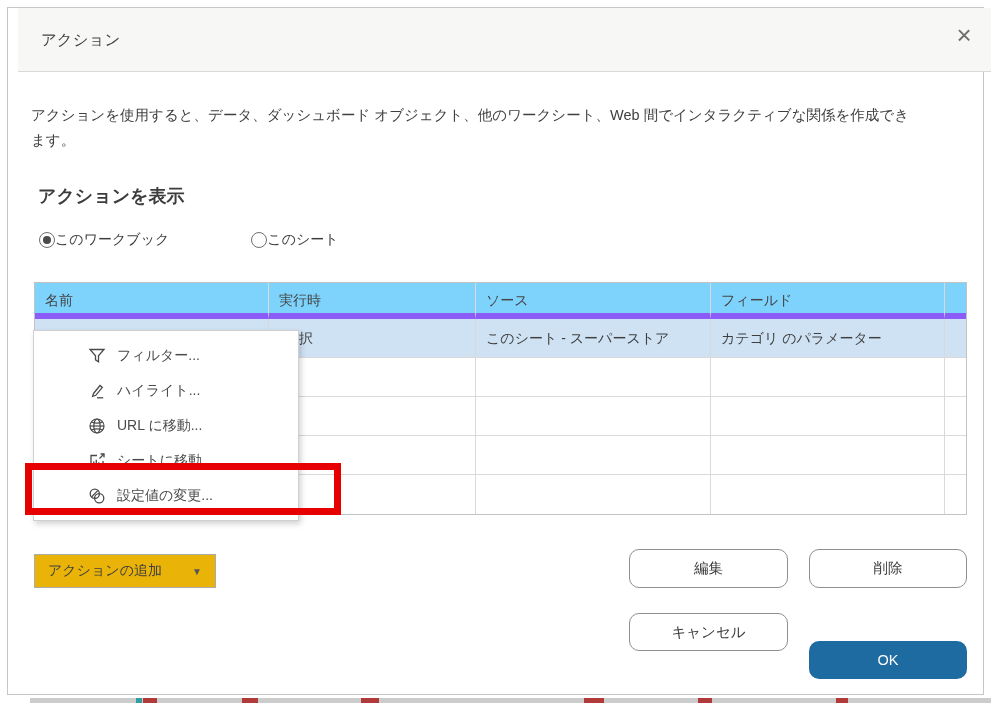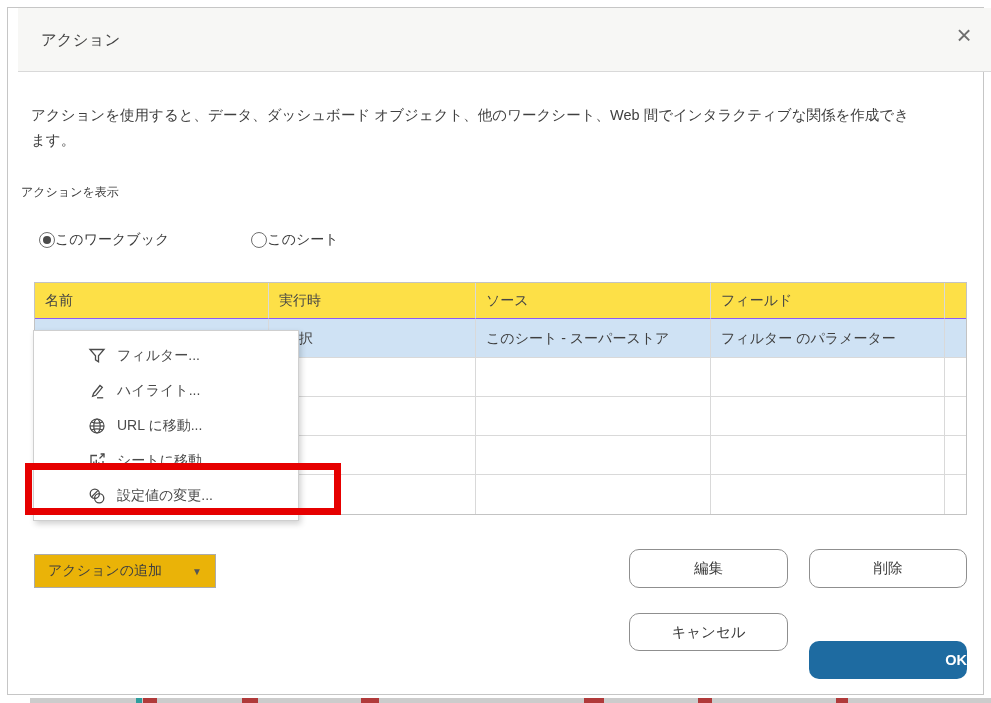--- a/index.html
+++ b/index.html
@@ -11,38 +11,38 @@
 
   .titlebar { position:absolute; left:10px; top:0; width:100%; height:64px;
               background:#f7f7f5; border-bottom:1px solid #d9d9d9; }
   .title { position:absolute; left:23px; top:0; line-height:64px; font-size:15.5px; color:#444; }
   .close { position:absolute; right:14px; top:12px; font-size:26px; color:#6e6e6e;
            width:30px; height:30px; text-align:center; line-height:30px; cursor:pointer; }
 
   .desc { position:absolute; left:23px; top:95px; width:930px; font-size:14.5px;
           color:#3f3f3f; line-height:25px; }
 
-  .show-label { position:absolute; left:13px; top:176px; font-size:12px; font-weight:normal; color:#3c3c3c; }
+  .show-label { position:absolute; left:30px; top:176px; font-size:18px; font-weight:bold; color:#3c3c3c; }
 
   .radio-row { position:absolute; left:31px; top:223px; display:flex; align-items:center; gap:82px; }
   .radio { display:flex; align-items:center; font-size:14px; color:#3c3c3c; cursor:pointer; }
   .rb { width:16px; height:16px; border:1px solid #6f6f6f; border-radius:50%; background:#fff;
         display:flex; align-items:center; justify-content:center; flex:0 0 auto; }
   .rb.sel::after { content:''; width:8px; height:8px; background:#4a4a4a; border-radius:50%; }
 
   
   .tbl { position:absolute; left:26px; top:274px; width:933px; border:1px solid #c3c3c3;
          background:#fff; z-index:1; }
   .trow { display:flex; }
   .cell { border-right:1px solid #d9d9d9; border-bottom:1px solid #d9d9d9;
           font-size:14px; color:#3f3f3f; white-space:nowrap; overflow:hidden; }
   .c-name{ width:234px; } .c-run{ width:207px; } .c-src{ width:235px; }
   .c-fld{ width:234px; } .c-sp{ width:21px; border-right:none; }
-  .thead .cell { height:36px; line-height:35px; background:#fde047; padding-left:10px;
-                 border-bottom:1px solid #8b5cf6; color:#454545; }
+  .thead .cell { height:36px; line-height:35px; background:#7dd3fc; padding-left:10px;
+                 border-bottom:6px solid #8b5cf6; color:#454545; }
   .tbody .cell { height:39px; line-height:39px; padding-left:10px; }
   .row-sel .cell { background:#cfe2f4; }
   .row-sel .c-run { padding-left:16px; }
   .trow:last-child .cell { border-bottom:none; }
 
   
   .menu { position:absolute; left:25px; top:322px; width:266px; background:#fff;
           border:1px solid #cfcfcf; box-shadow:2px 3px 6px rgba(0,0,0,0.18);
           padding:7px 0; z-index:10; }
   .mitem { height:35px; display:flex; align-items:center; padding-left:54px; gap:11px;
@@ -62,21 +62,21 @@
              cursor:pointer; z-index:5; }
   .add-btn .caret { font-size:10px; color:#555; }
 
   .btn { position:absolute; height:39px; background:#fff; border:1px solid #8f8f8f;
          border-radius:10px; font-size:14.5px; color:#3a3a3a; text-align:center;
          line-height:37px; cursor:pointer; }
   .btn-edit { left:621px; top:541px; width:159px; }
   .btn-del  { left:801px; top:541px; width:158px; }
   .btn-cancel { left:621px; top:605px; width:159px; height:38px; line-height:36px; }
   .btn-ok   { left:801px; top:633px; width:158px; height:38px; line-height:38px;
-              background:#1e6ba1; border:none; color:#fff; font-weight:bold;text-align:right; }
+              background:#1e6ba1; border:none; color:#fff; font-weight:normal; }
 
   
   .bstrip { position:absolute; left:30px; top:698px; width:961px; height:5px; background:#cccccc; }
   .frag { position:absolute; top:698px; height:5px; background:#b03a3a; }
   .frag.teal { background:#2e9e9e; }
 </style>
 </head>
 <body>
 
 <div class="screen">
@@ -112,21 +112,21 @@
         <div class="cell c-run">実行時</div>
         <div class="cell c-src">ソース</div>
         <div class="cell c-fld">フィールド</div>
         <div class="cell c-sp"></div>
       </div>
       <div class="tbody">
         <div class="trow row-sel">
           <div class="cell c-name"></div>
           <div class="cell c-run">選択</div>
           <div class="cell c-src">このシート - スーパーストア</div>
-          <div class="cell c-fld">フィルター のパラメーター</div>
+          <div class="cell c-fld">カテゴリ のパラメーター</div>
           <div class="cell c-sp"></div>
         </div>
         <div class="trow">
           <div class="cell c-name"></div>
             <div class="cell c-run"></div>
             <div class="cell c-src"></div>
             <div class="cell c-fld"></div>
             <div class="cell c-sp"></div>
         </div>
         <div class="trow">

